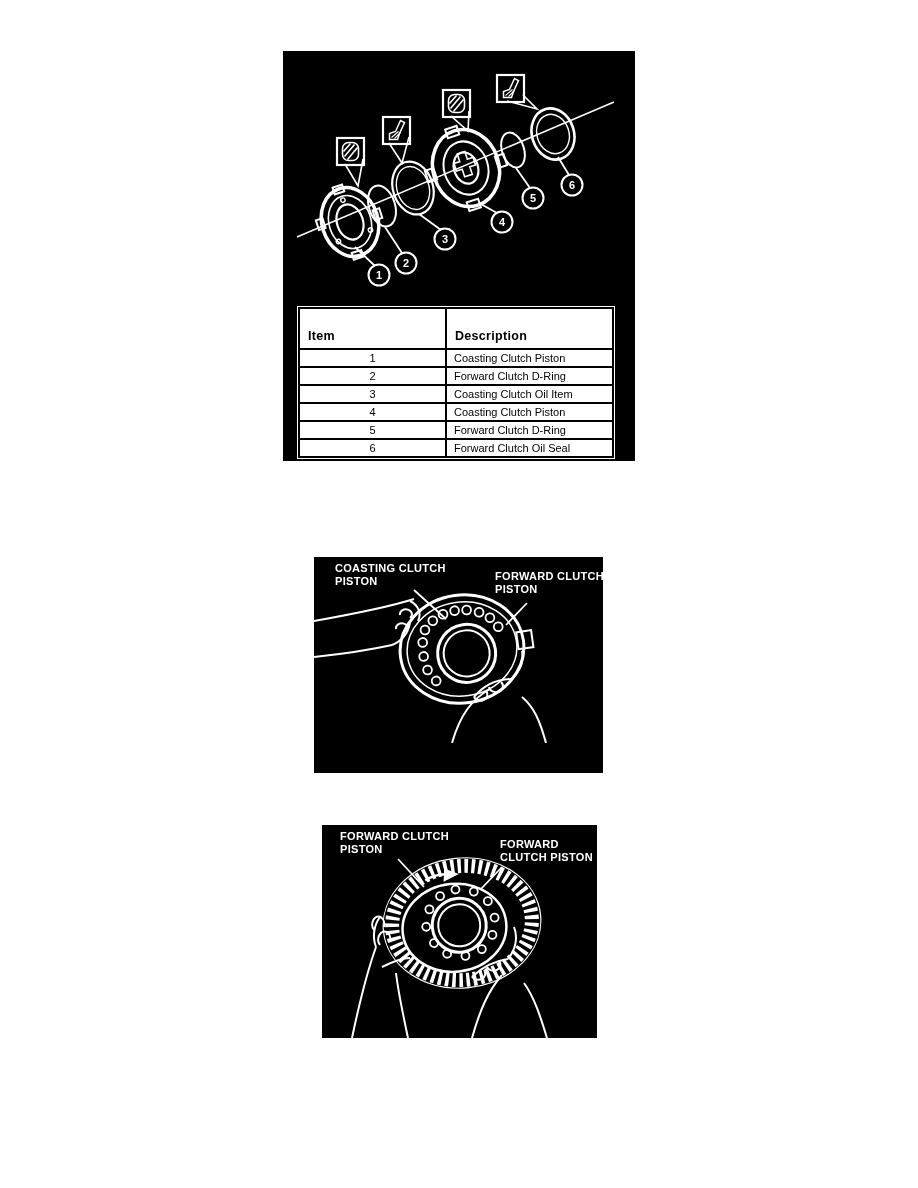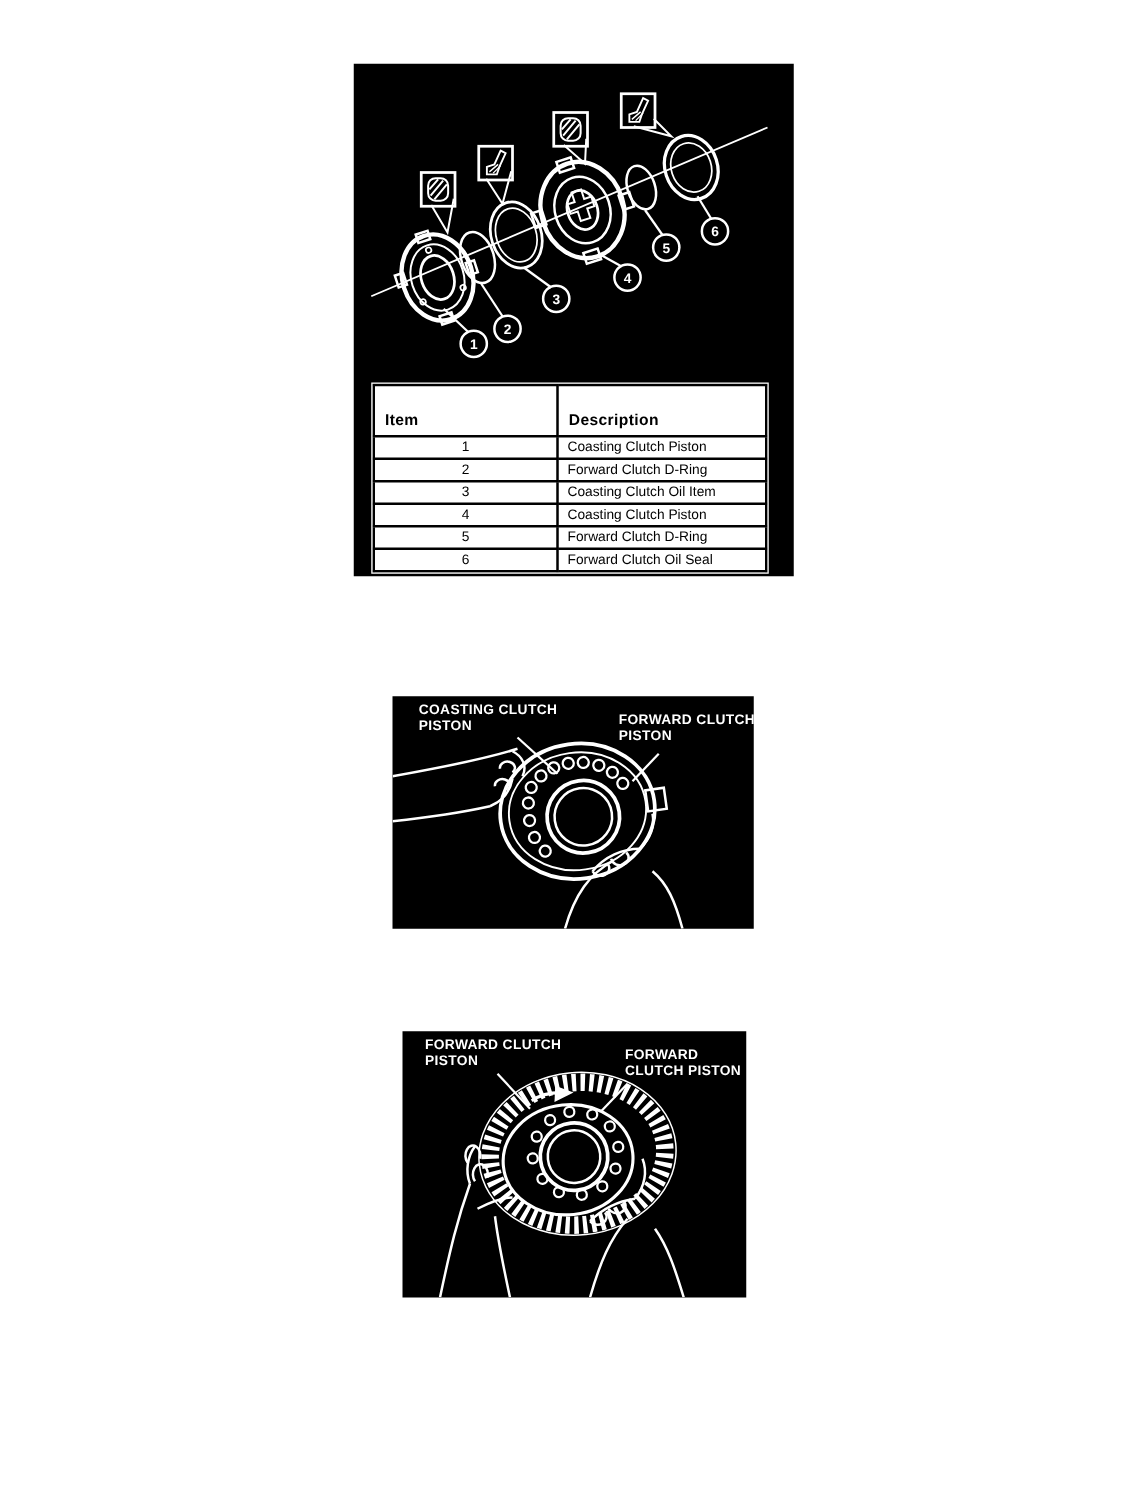--- a/index.html
+++ b/index.html
@@ -3,21 +3,21 @@
 <meta charset="utf-8">
 <style>
   html,body { margin:0; padding:0; }
   body {
     width:918px; height:1188px; position:relative;
     background:#ffffff;
     font-family:"Liberation Sans", sans-serif;
   }
   .fig { position:absolute; background:#000000; overflow:hidden; }
   #fig-exploded { left:283px; top:51px;  width:352px; height:410px; }
-  #fig-hold-1   { left:314px; top:557px; width:289px; height:186px; }
+  #fig-hold-1   { left:314px; top:557px; width:289px; height:216px; }
   #fig-hold-2   { left:322px; top:825px; width:275px; height:213px; }
 
   .fig svg { position:absolute; left:0; top:0; }
 
   .fig-label {
     position:absolute; color:#ffffff; font-weight:bold;
     font-size:11px; line-height:1.2; letter-spacing:.3px; white-space:nowrap;
   }
 
   

